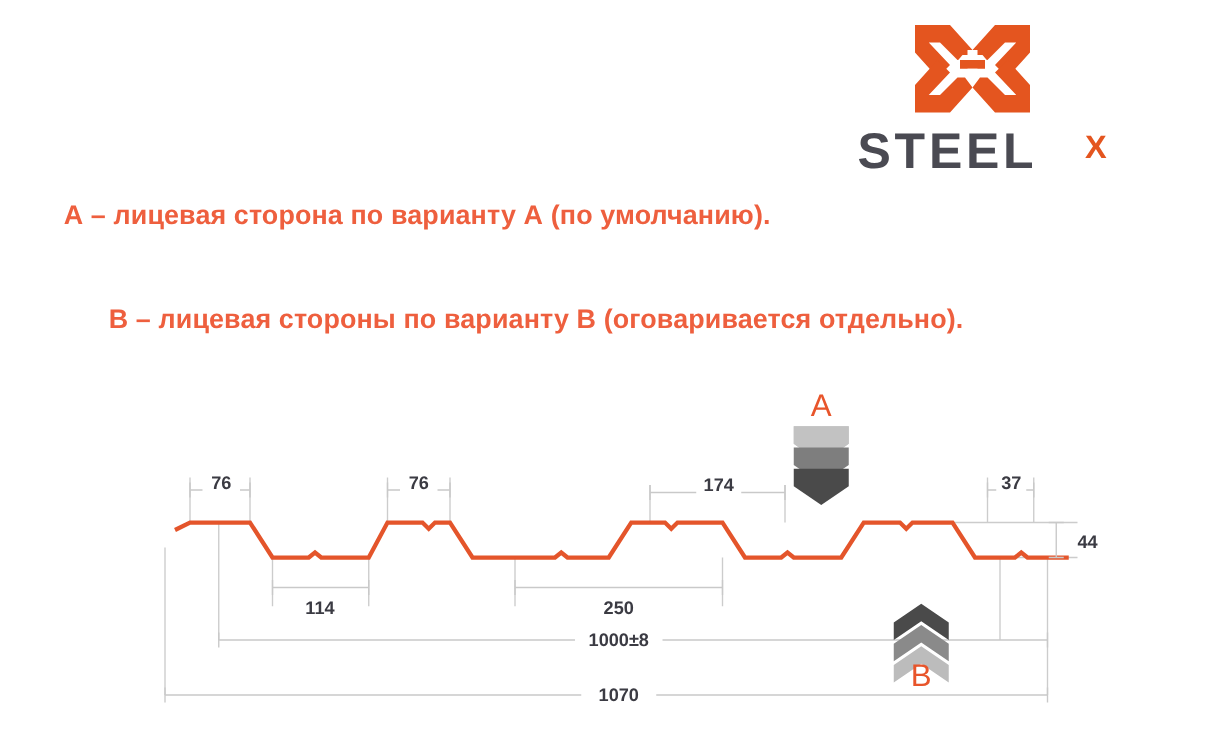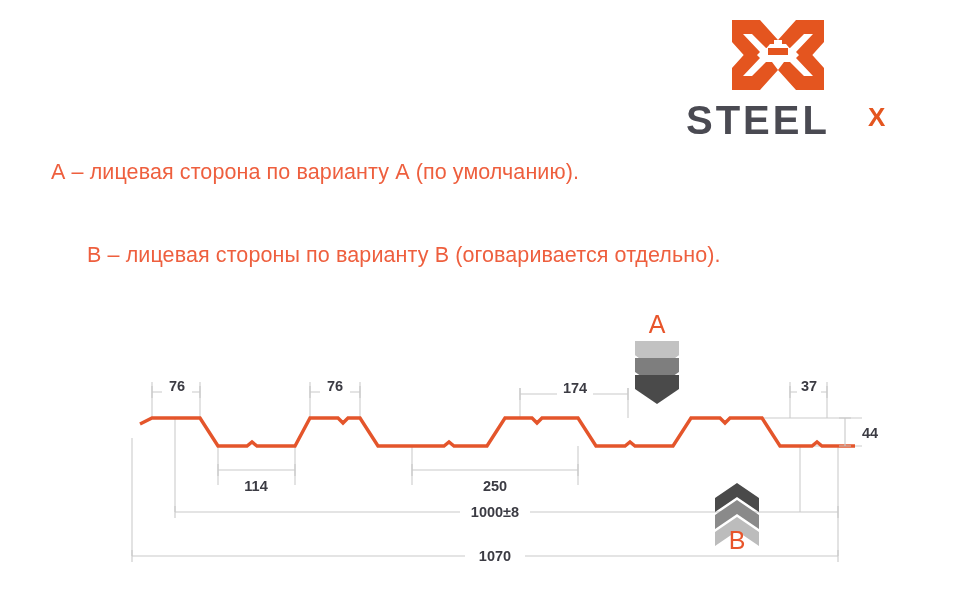--- a/index.html
+++ b/index.html
@@ -37,21 +37,21 @@
     top: 82px;
     width: 232px;
     height: 42px;
   }
 
   
   .caption {
     position: absolute;
     color: #ee5f3e;
     font-size: 21.5px;
-    font-weight: 400;
+    font-weight: 700;
     letter-spacing: 0.1px;
     white-space: nowrap;
     font-family: "Liberation Sans", sans-serif;
   }
   #caption-a { left: 51px; top: 160px; }
   #caption-b { left: 51px; top: 243px; margin-left: 36px; }
 
   
   #drawing {
     position: absolute;

